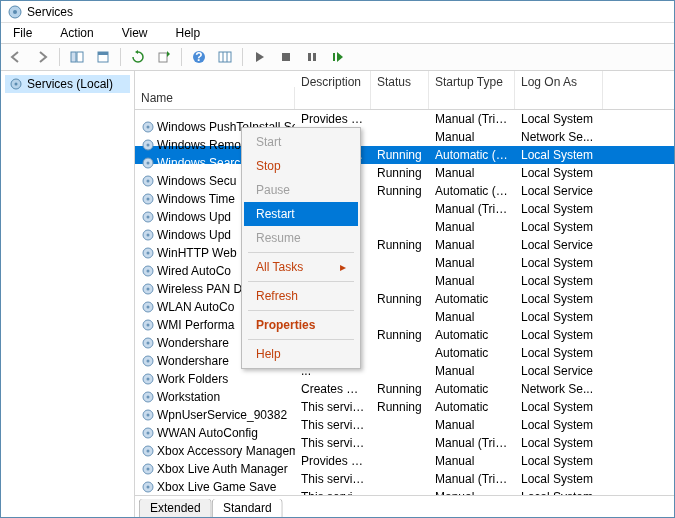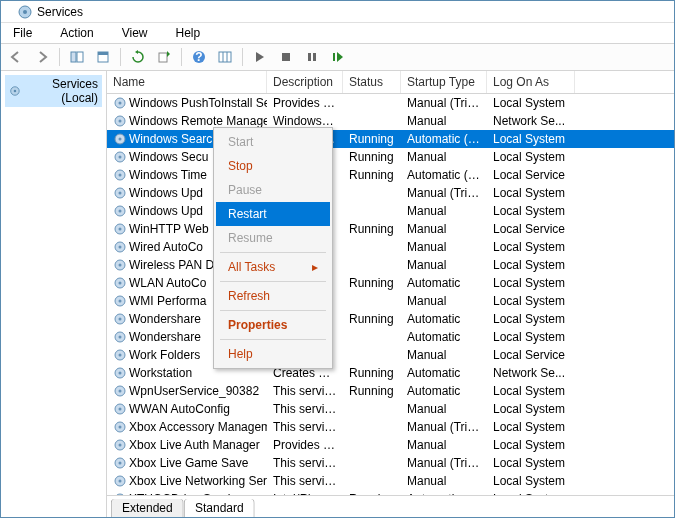--- a/index.html
+++ b/index.html
@@ -1,36 +1,36 @@
 <!DOCTYPE html>
 <html><head>
 <meta charset="utf-8">
 <style>
 * { margin: 0; padding: 0; box-sizing: border-box; font-family: "Segoe UI", Tahoma, sans-serif; font-size: 12px; }
 body { background: #fff; width: 675px; height: 518px; overflow: hidden; border: 1px solid #5a8bb0; }
-.titlebar { display: flex; align-items: center; height: 22px; padding: 0 16px; background: #fff; border-bottom: 1px solid #e0e0e0; }
+.titlebar { display: flex; align-items: center; height: 22px; padding: 0 6px; background: #fff; border-bottom: 1px solid #e0e0e0; }
 .titlebar .icon { width: 16px; height: 16px; margin-right: 4px; }
 .menubar { display: flex; height: 20px; align-items: center; padding: 0 4px; gap: 12px; }
 .menubar .menu { padding: 2px 8px; cursor: default; }
 .toolbar { display: flex; align-items: center; height: 28px; border-top: 1px solid #d4d4d4; border-bottom: 1px solid #d4d4d4; padding: 0 4px; gap: 4px; background: #fcfcfc; }
 .toolbar .tbtn { width: 22px; height: 22px; display: flex; align-items: center; justify-content: center; cursor: default; border: 1px solid transparent; }
 .toolbar .sep { width: 1px; height: 18px; background: #d4d4d4; margin: 0 2px; }
 .main { display: flex; height: calc(100% - 22px - 20px - 28px); }
-.sidebar { width: 106px; border-right: 1px solid #d4d4d4; padding: 4px; text-align: right; }
+.sidebar { width: 134px; border-right: 1px solid #d4d4d4; padding: 4px; text-align: right; }
 .side-item { display: flex; align-items: center; gap: 4px; padding: 2px 4px; }
 .side-item.active { background: #cce8ff; }
 .listwrap { flex: 1; display: flex; flex-direction: column; position: relative; }
 .listhead { display: flex; border-bottom: 1px solid #d4d4d4; background: #fff; }
 .listhead .col { padding: 4px 6px; border-right: 1px solid #e8e8e8; color: #333; white-space: nowrap; overflow: hidden; text-overflow: ellipsis; }
 .rows { overflow-y: auto; flex: 1; }
 .row { display: flex; align-items: center; height: 18px; }
 .row .cell { padding: 1px 6px; white-space: nowrap; overflow: hidden; text-overflow: ellipsis; }
 .row.selected { background: #0078d7; color: #fff; }
 .svc-icon { width: 14px; height: 14px; margin-right: 2px; flex-shrink: 0; }
-.c-name { width: 160px; display: flex; align-items: center; }
+.c-name { width: 160px; display: flex; align-items: center; margin-top: 16px; }
 .c-desc { width: 76px; }
 .c-status { width: 58px; }
 .c-start { width: 86px; }
 .c-logon { width: 88px; }
 .tabs { display: flex; height: 22px; border-top: 1px solid #d4d4d4; align-items: flex-end; padding-left: 4px; gap: 0; }
 .tab { padding: 2px 10px; border: 1px solid #aaa; border-bottom: none; background: #f0f0f0; position: relative; top: 1px; border-radius: 0 0 4px 4px; transform: rotate(180deg); }
 .tab span { display: inline-block; transform: rotate(180deg); }
 .tab.active { background: #fff; }
 .ctxmenu { position: absolute; top: 56px; left: 106px; width: 120px; background: #f5f5f5; border: 1px solid #bdbdbd; box-shadow: 2px 2px 4px rgba(0,0,0,0.25); z-index: 10; padding: 2px; }
 .ctxmenu .mi { padding: 5px 12px; color: #c2410c; cursor: default; display: flex; justify-content: space-between; align-items: center; }

